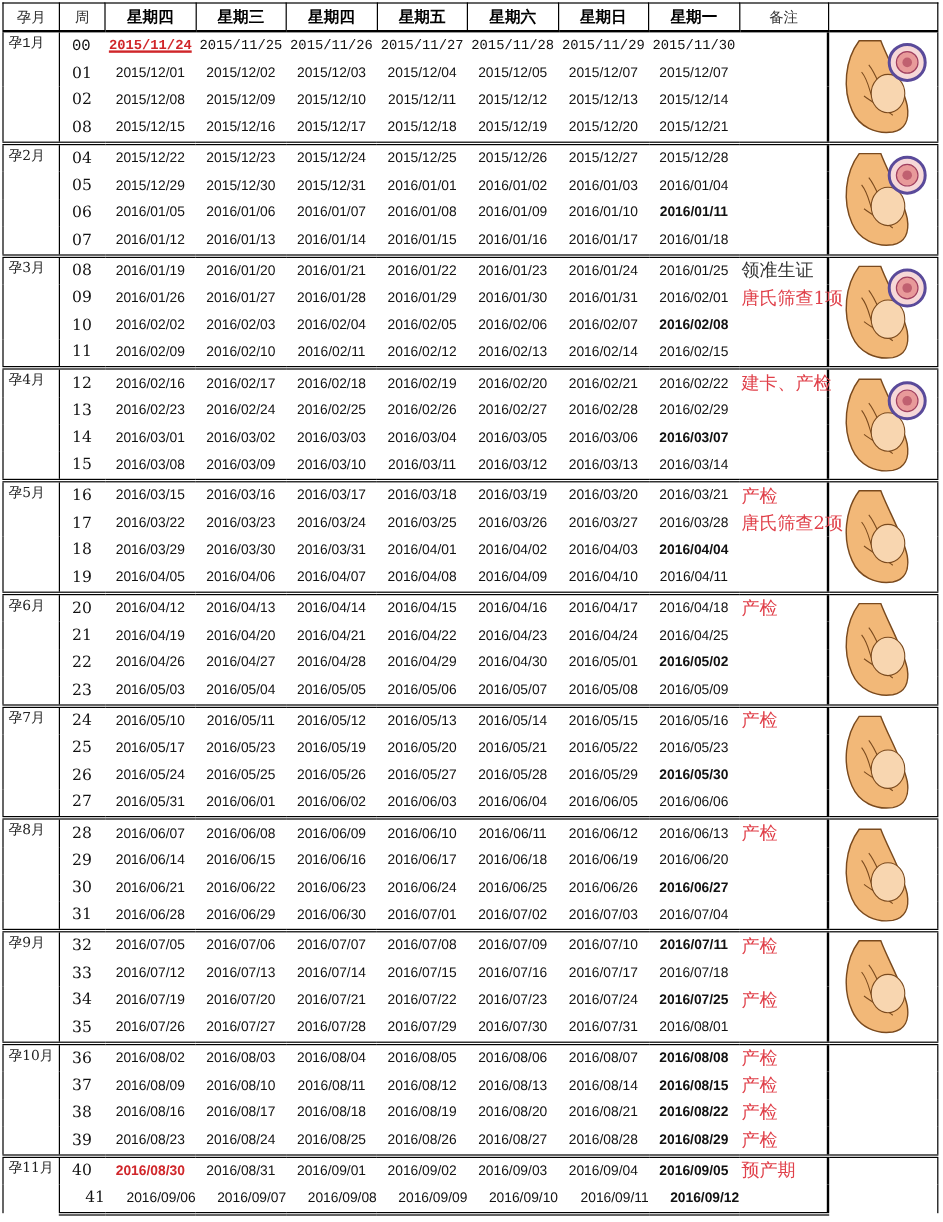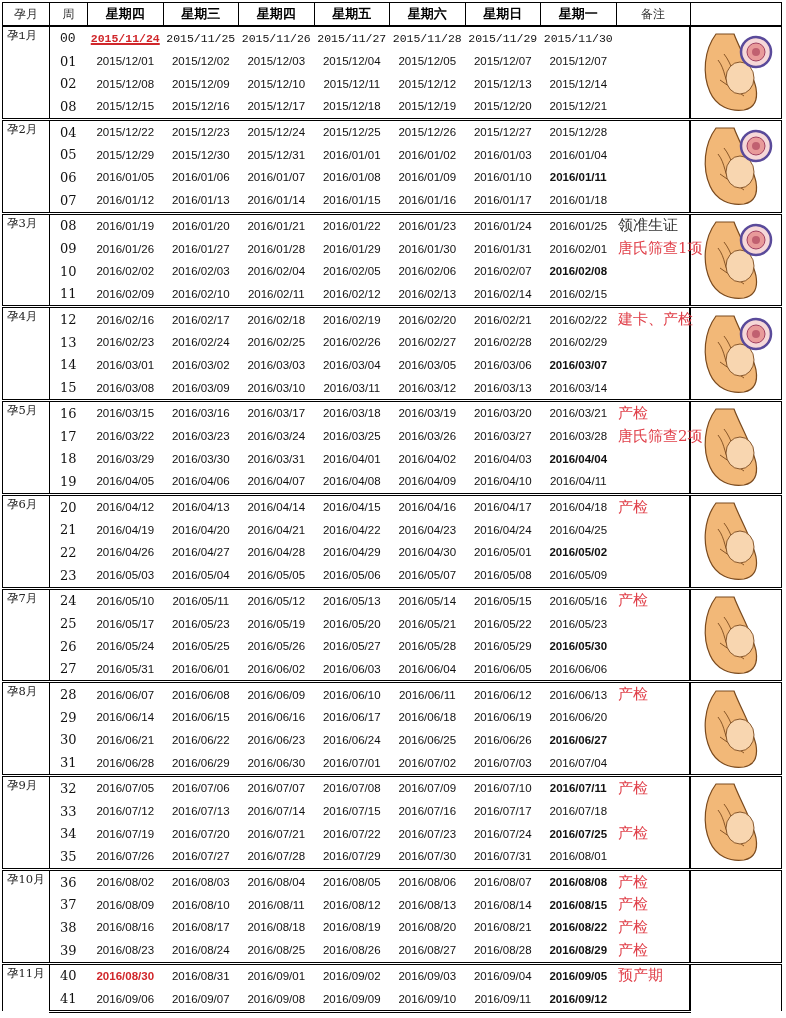--- a/index.html
+++ b/index.html
@@ -22,21 +22,21 @@
   td.week { font-family:"DejaVu Serif", serif; font-size:13px; text-align:left; padding-left:10px; color:#111; }
   td.date { text-align:center; color:#111; }
   td.date.bold { font-weight:bold; }
   td.date.red { color:#d0262a; font-weight:bold; }
   td.date.underline span { text-decoration:underline; text-decoration-color:#d0262a; text-decoration-thickness:2px; }
   td.note { font-family:"DejaVu Serif", serif; font-size:15px; color:#e0404a; text-align:left; padding-left:2px; overflow:visible;margin-left:14px; }
   td.note.black { color:#333; }
   td.img { border-left:2px solid #000; border-right:1px solid #000; vertical-align:middle; text-align:center; }
   tr.group-start td { border-top:3px double #000; }
   tr.first-group td { border-top:none;font-family:Liberation Mono, monospace; }
-  tbody tr:last-child td { border-bottom:3px double #000; }
+  tbody tr:last-child td { border-bottom:3px double #000;text-align:right; }
   .illus { width:80px; height:84px; margin:0 auto; display:block; }
 </style>
 </head>
 <body>
 
 <div class="page">
   <table>
     <colgroup>
       <col class="c-month">
         <col class="c-week">

